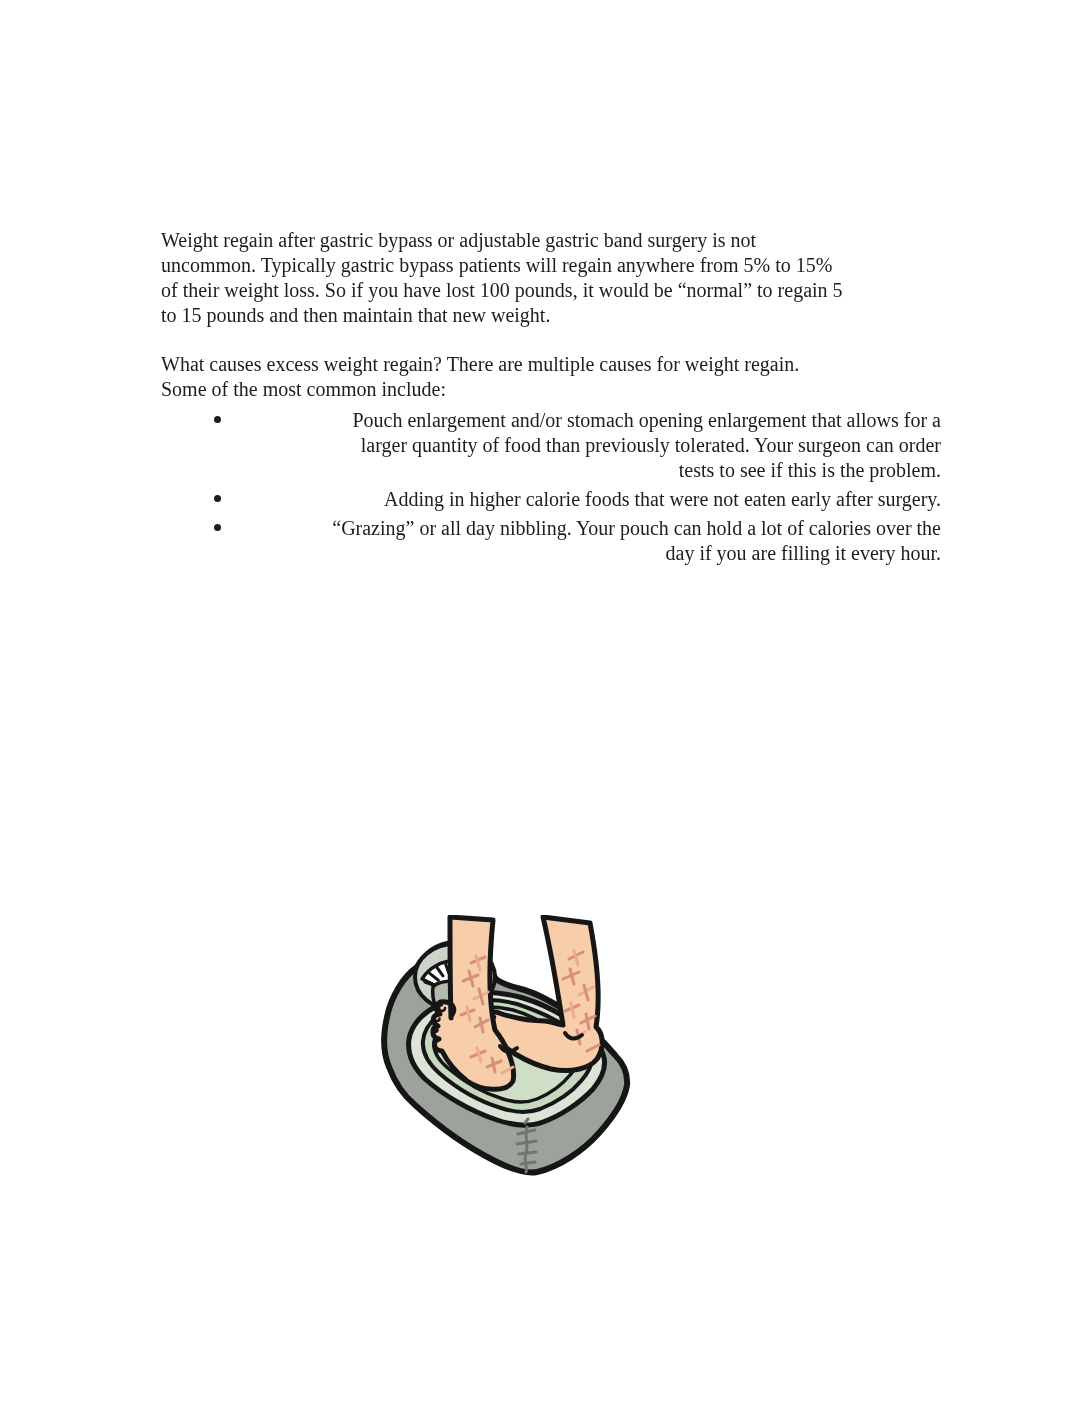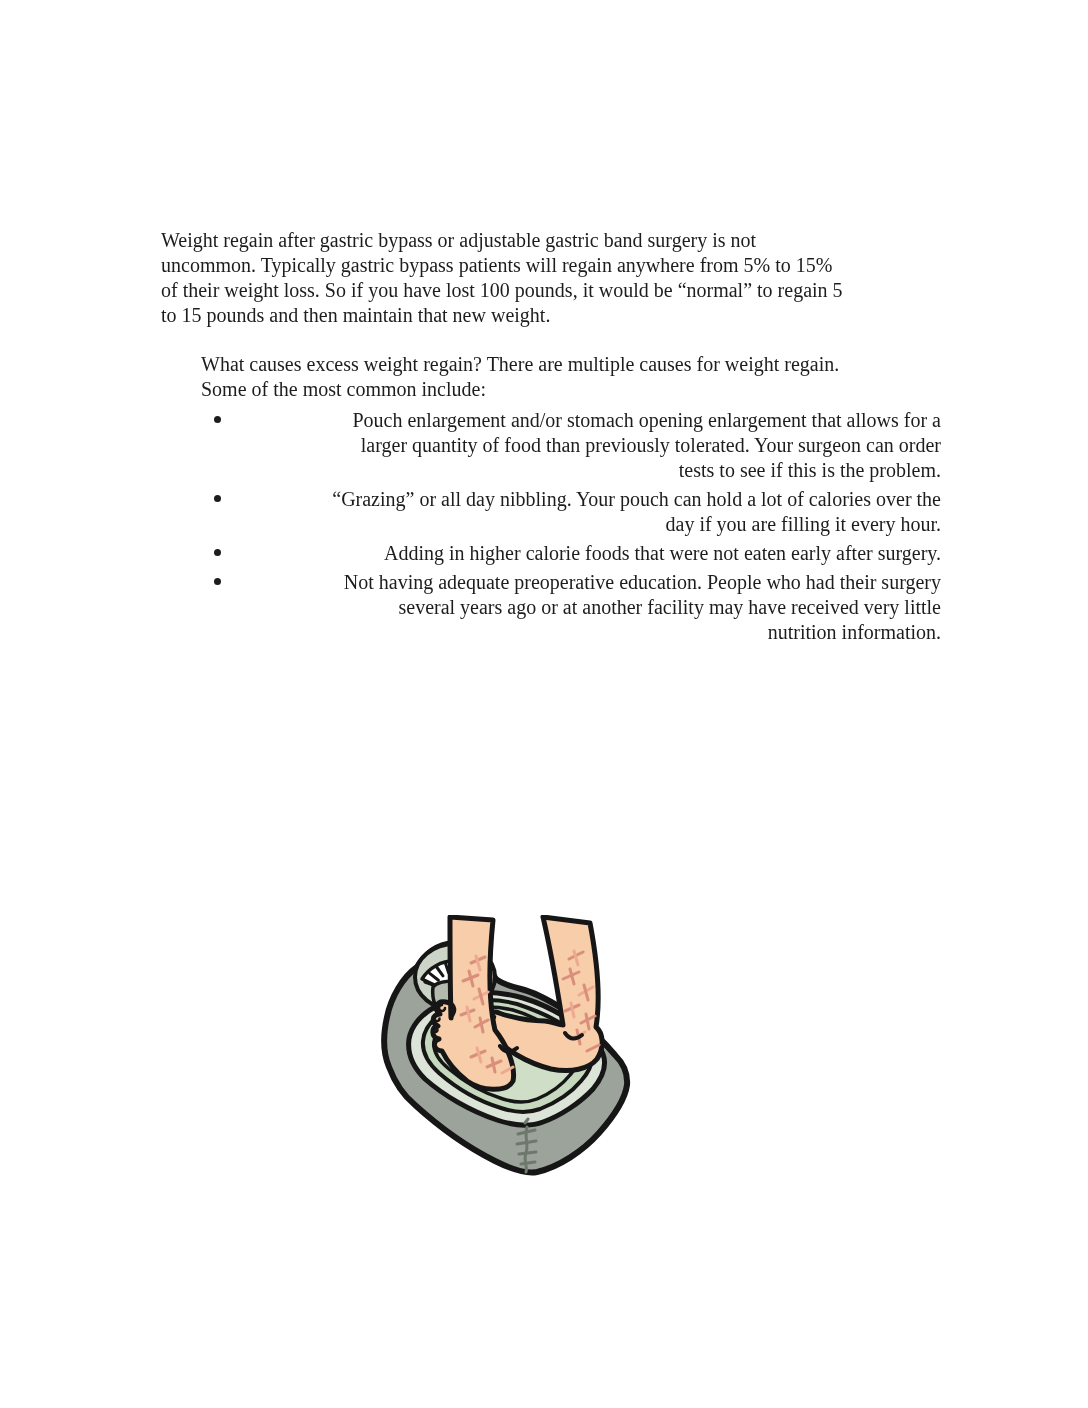--- a/index.html
+++ b/index.html
@@ -32,21 +32,21 @@
     left:161px;
     top:228px;
     width:780px;
     font-size:20px;
     line-height:25px;
   }
   .para{
     margin:0 0 24px 0;
     white-space:pre-line;
   }
-  .para.tight{margin-bottom:6px;margin-left:40px;}
+  .para.tight{margin-bottom:6px;}
   ul.bullets{
     margin:0 0 21px 0;
     padding:0 0 0 79px;
     list-style:none;
     text-align:right;
   }
   ul.bullets li{
     position:relative;
     margin:0 0 4px 0;
     white-space:pre-line;
@@ -82,26 +82,23 @@
 of their weight loss. So if you have lost 100 pounds, it would be “normal” to regain 5
 to 15 pounds and then maintain that new weight.</p>
 
     <p class="para tight">What causes excess weight regain? There are multiple causes for weight regain.
 Some of the most common include:</p>
 
     <ul class="bullets">
       <li>Pouch enlargement and/or stomach opening enlargement that allows for a
 larger quantity of food than previously tolerated. Your surgeon can order
 tests to see if this is the problem.</li>
+      <li>Adding in higher calorie foods that were not eaten early after surgery.</li>
       <li>“Grazing” or all day nibbling. Your pouch can hold a lot of calories over the
 day if you are filling it every hour.</li>
-      <li>Adding in higher calorie foods that were not eaten early after surgery.</li>
-      <li>Not having adequate preoperative education. People who had their surgery
-several years ago or at another facility may have received very little
-nutrition information.</li>
     </ul>
 
 
   </div>
 
   <div class="illustration">
     <svg viewBox="0 0 260 270" xmlns="http://www.w3.org/2000/svg">
 
       <g>
         <path fill="var(--scale-body)" stroke="var(--outline)" stroke-width="6" stroke-linejoin="round" d="M 78,28

